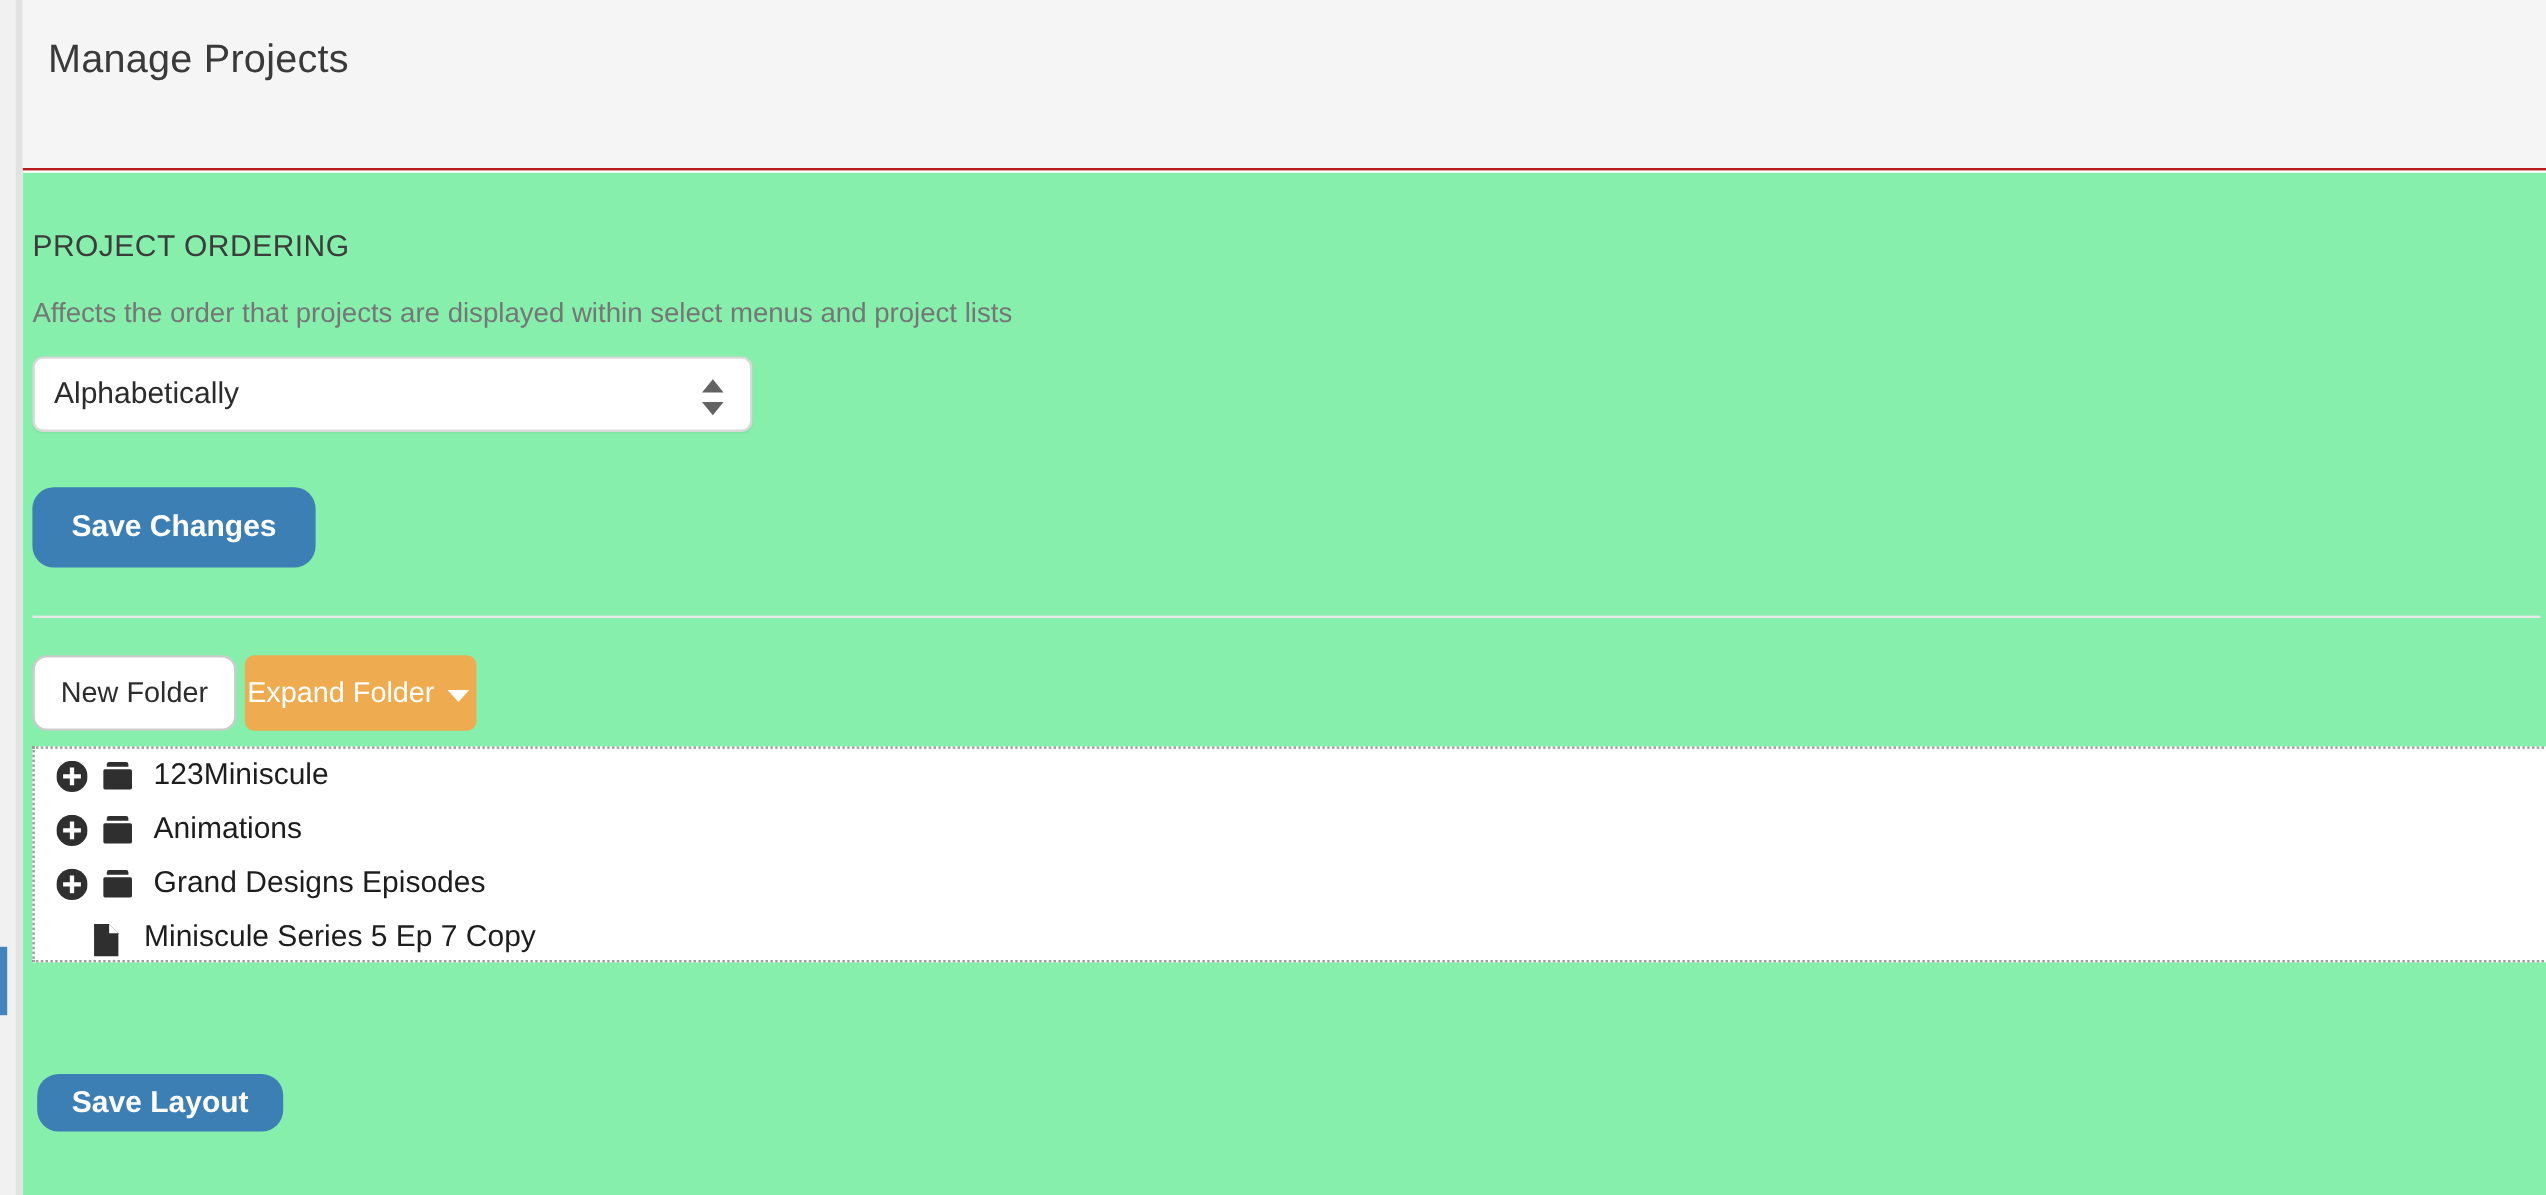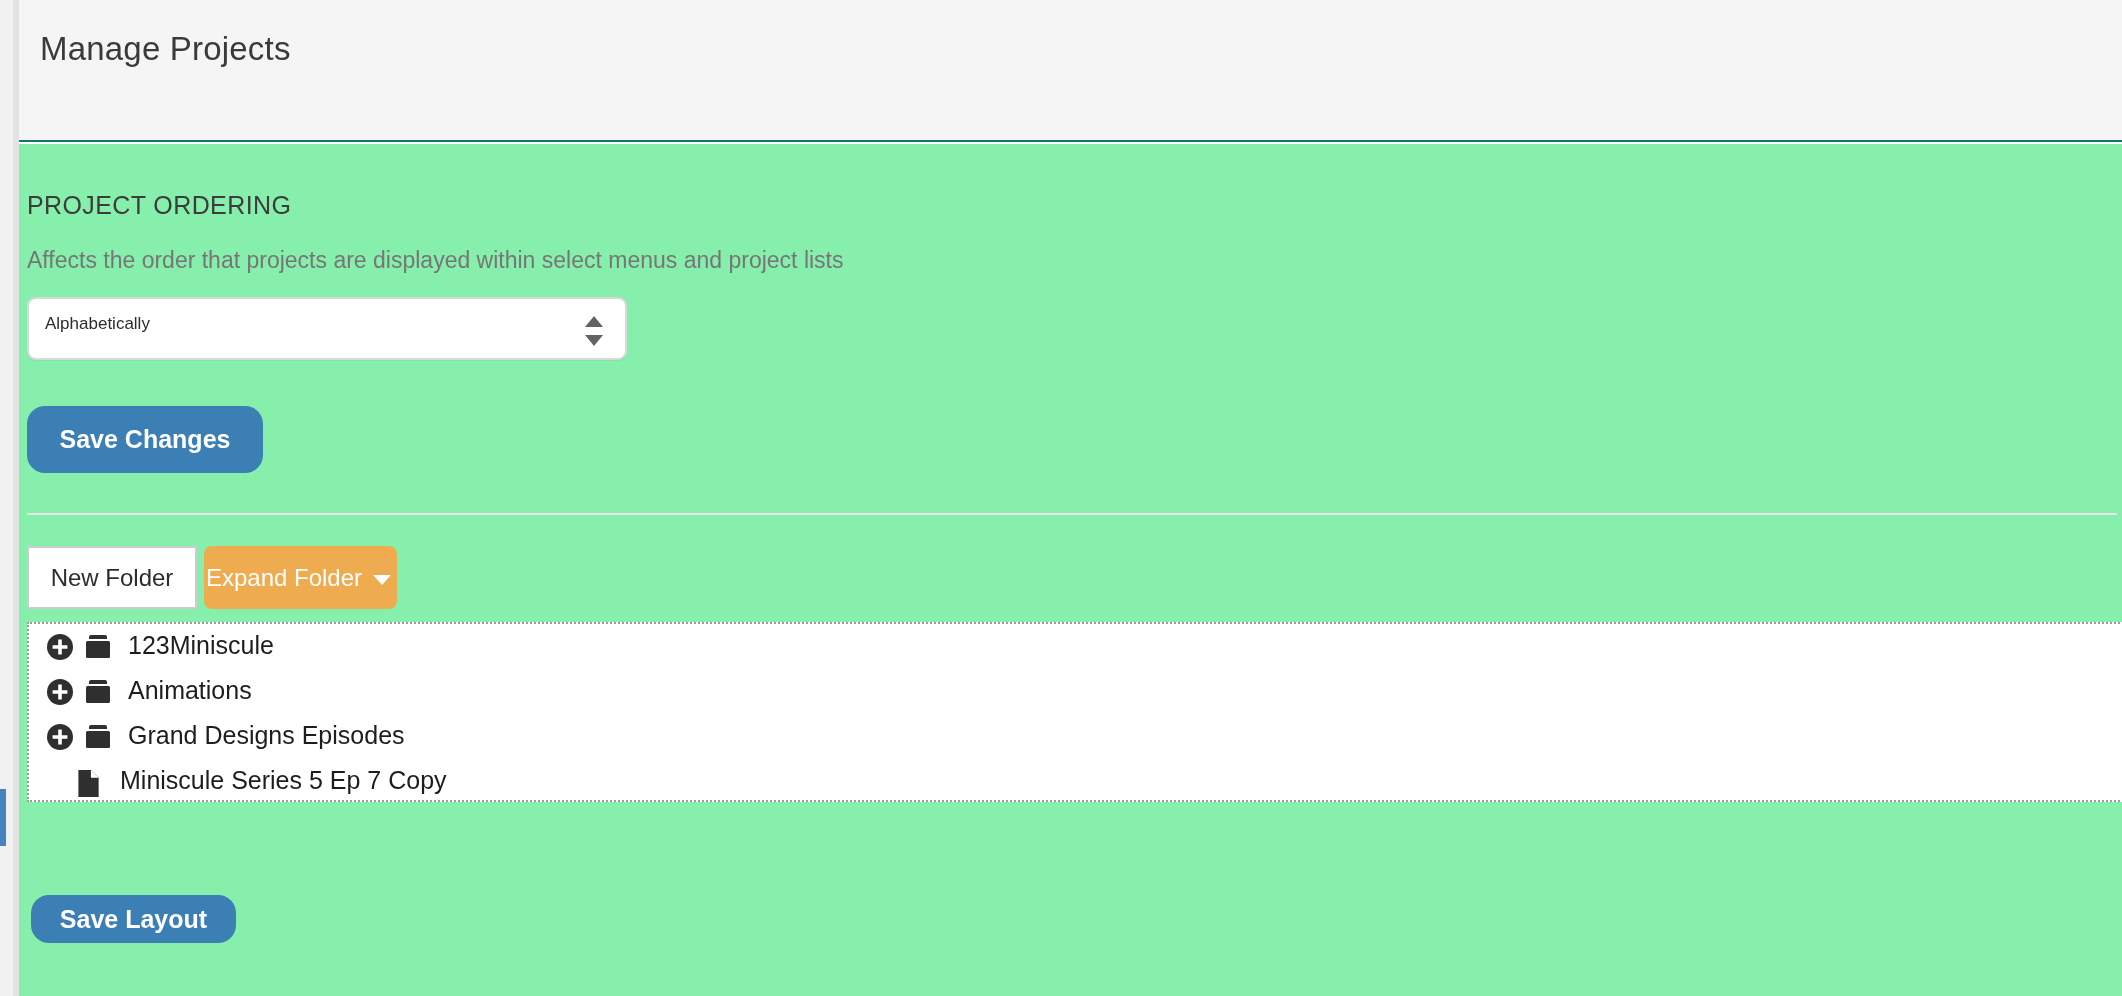--- a/index.html
+++ b/index.html
@@ -47,21 +47,21 @@
     width: 2103px; height: 996px;
     background: #ffffff;
   }
 
   
   .panel-header {
     position: absolute;
     left: 0; top: 0;
     width: 2103px; height: 142px;
     background: #f5f5f5;
-    border-bottom: 2px solid #0f766e;
+    border-bottom: 2px solid #b91c1c;
   }
   .panel-title {
     position: absolute;
     left: 21px; top: 30px;
     font-size: 33px;
     font-weight: 400;
     color: #3a3a3a;
     letter-spacing: 0.2px;
     white-space: nowrap;
   }
@@ -100,21 +100,21 @@
     left: 8px; top: 153px;
     width: 600px; height: 63px;
     background: #ffffff;
     border: 2px solid #d9d9d9;
     border-radius: 9px;
     box-shadow: 0 1px 1px rgba(0,0,0,0.04);
   }
   .ordering-select .sel-value {
     position: absolute;
     left: 16px; top: 15px;
-    font-size: 17px;
+    font-size: 25px;
     color: #2c2c2c;
     white-space: nowrap;
   }
   .sel-arrows {
     position: absolute;
     right: 22px; top: 15px;
     width: 18px; height: 34px;
   }
   .sel-arrows .tri-up,
   .sel-arrows .tri-dn {
@@ -159,21 +159,21 @@
     left: 12px; top: 707px;
     width: 205px; height: 48px; margin-top: 44px;
   }
 
   .btn-default {
     background: #ffffff;
     color: #2d2d2d;
     border: 2px solid #cccccc;
     font-weight: 400;
     font-size: 24px;
-    border-radius: 0;
+    border-radius: 12px;
   }
   .btn-new-folder {
     left: 8px; top: 402px;
     width: 170px; height: 63px;
   }
 
   .btn-warning {
     background: #eeab4f;
     color: #ffffff;
     font-weight: 400;

